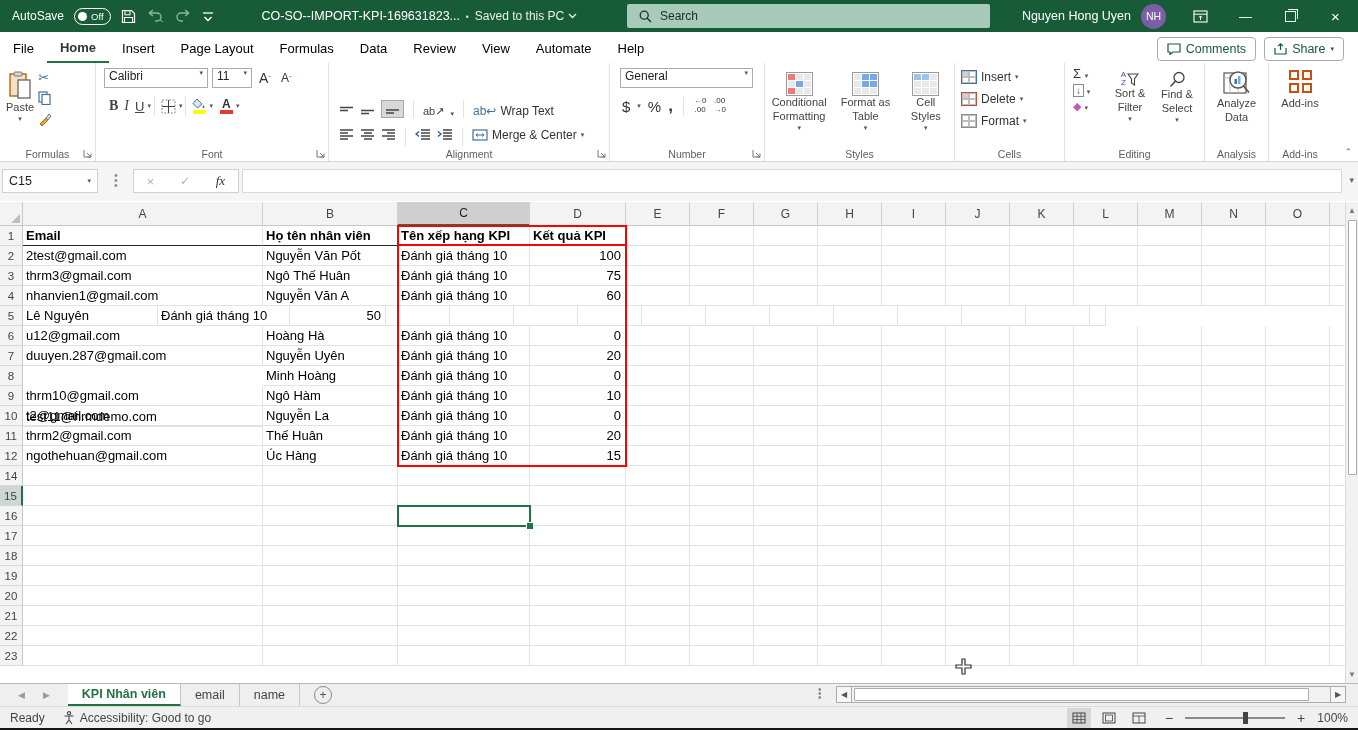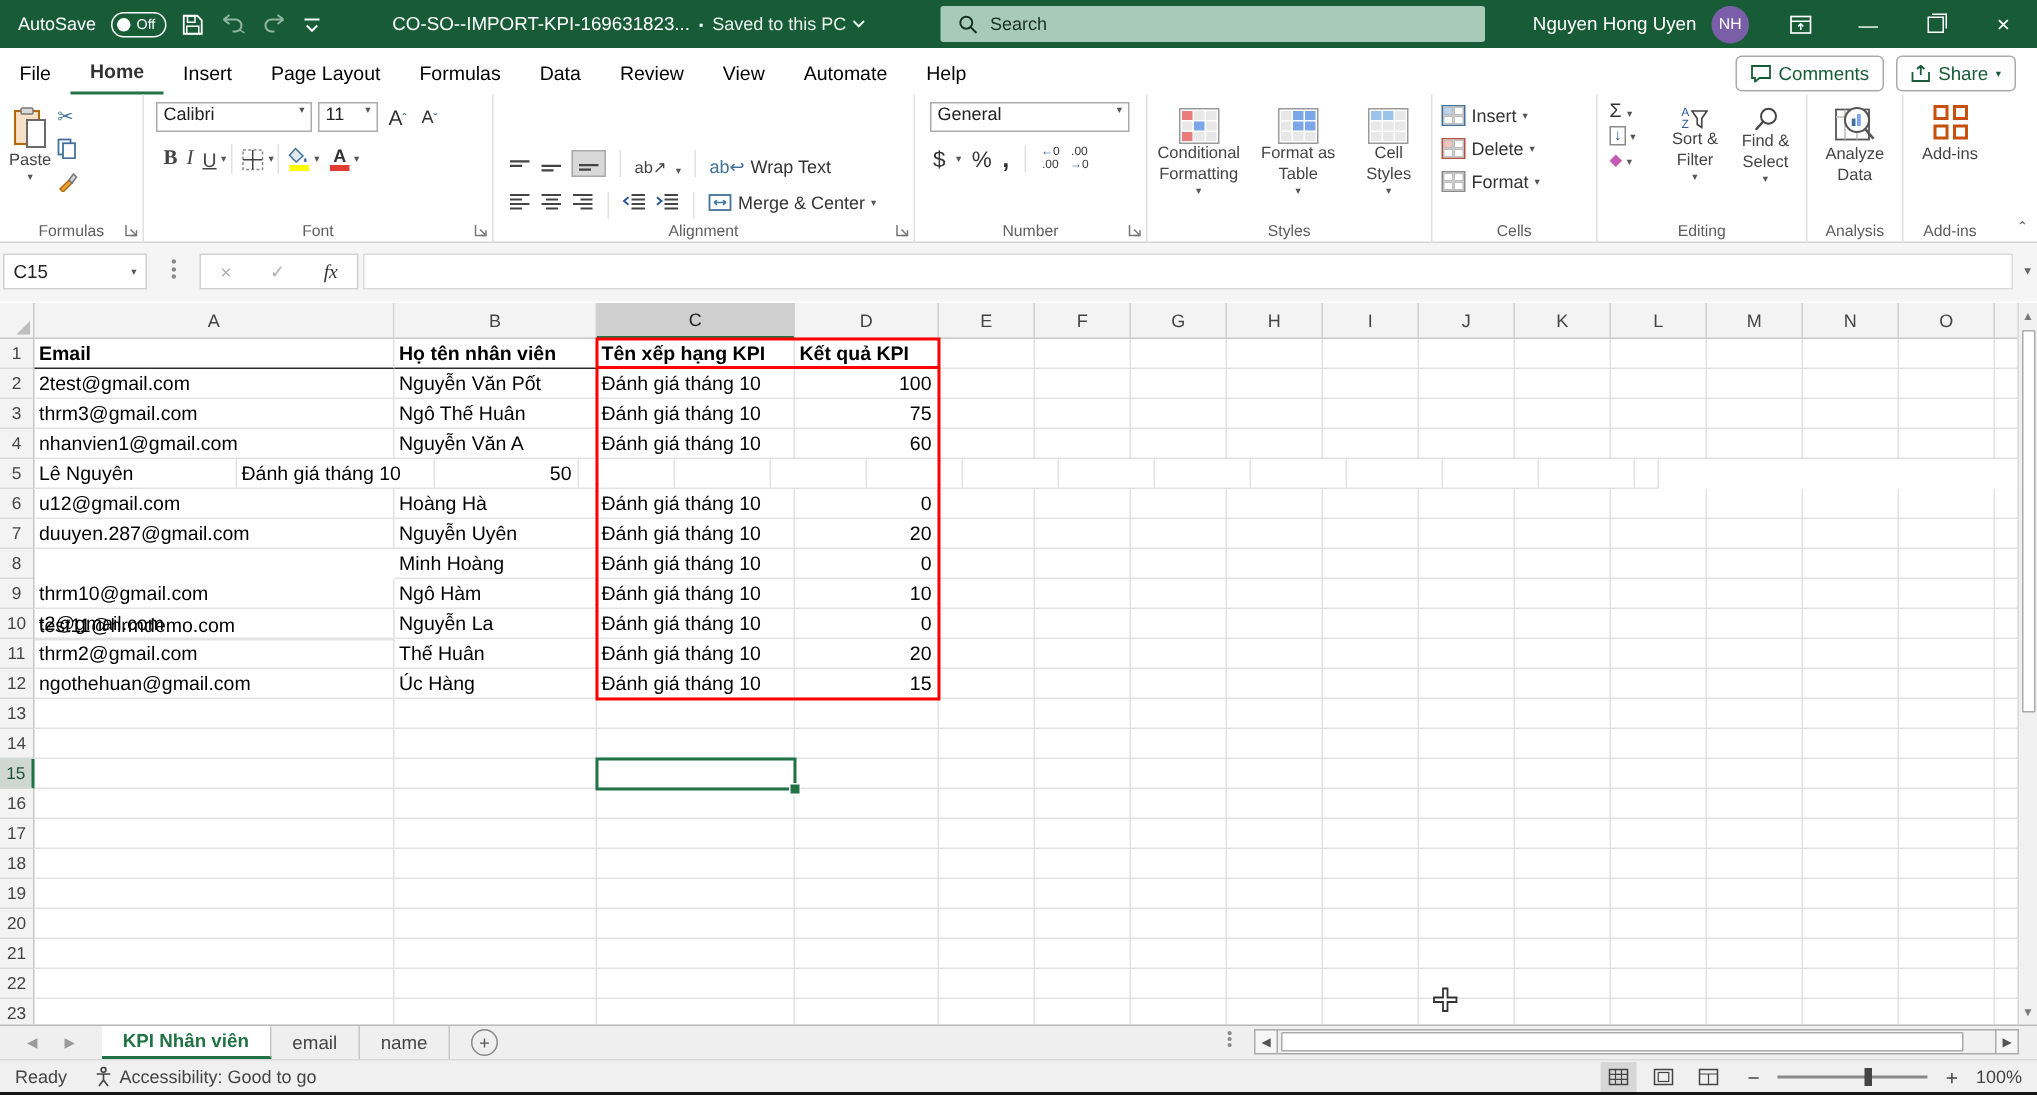--- a/index.html
+++ b/index.html
@@ -819,39 +819,20 @@
         <div class="gcell" style="width: 64px;"></div>
         <div class="gcell" style="width: 64px;"></div>
         <div class="gcell" style="width: 64px;"></div>
         <div class="gcell" style="width: 64px;"></div>
         <div class="gcell" style="width: 64px;"></div>
         <div class="gcell" style="width: 64px;"></div>
         <div class="gcell" style="width: 64px;"></div>
         <div class="gcell" style="width: 16px;"></div>
       </div>
       <div class="g-row">
-        <div class="rhdr">13</div>
-        <div class="gcell" style="width: 240px;"></div>
-        <div class="gcell" style="width: 135px;"></div>
-        <div class="gcell" style="width: 132px;"></div>
-        <div class="gcell" style="width: 96px;"></div>
-        <div class="gcell" style="width: 64px;"></div>
-        <div class="gcell" style="width: 64px;"></div>
-        <div class="gcell" style="width: 64px;"></div>
-        <div class="gcell" style="width: 64px;"></div>
-        <div class="gcell" style="width: 64px;"></div>
-        <div class="gcell" style="width: 64px;"></div>
-        <div class="gcell" style="width: 64px;"></div>
-        <div class="gcell" style="width: 64px;"></div>
-        <div class="gcell" style="width: 64px;"></div>
-        <div class="gcell" style="width: 64px;"></div>
-        <div class="gcell" style="width: 64px;"></div>
-        <div class="gcell" style="width: 16px;"></div>
-      </div>
-      <div class="g-row">
         <div class="rhdr">14</div>
         <div class="gcell" style="width: 240px;"></div>
         <div class="gcell" style="width: 135px;"></div>
         <div class="gcell" style="width: 132px;"></div>
         <div class="gcell" style="width: 96px;"></div>
         <div class="gcell" style="width: 64px;"></div>
         <div class="gcell" style="width: 64px;"></div>
         <div class="gcell" style="width: 64px;"></div>
         <div class="gcell" style="width: 64px;"></div>
         <div class="gcell" style="width: 64px;"></div>

